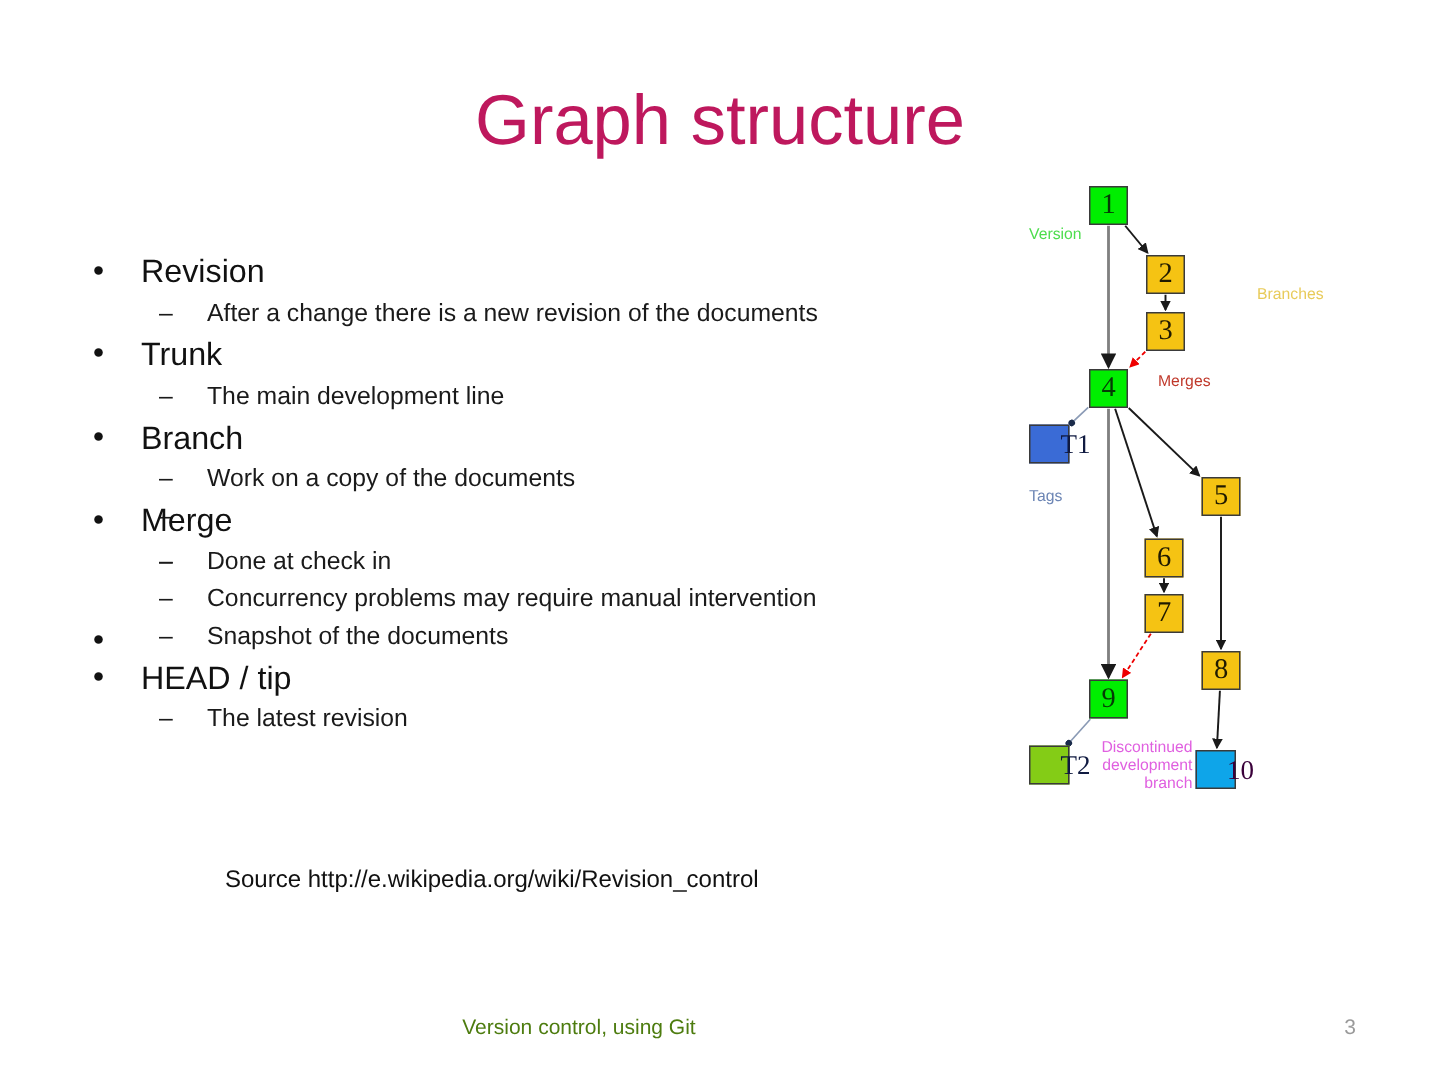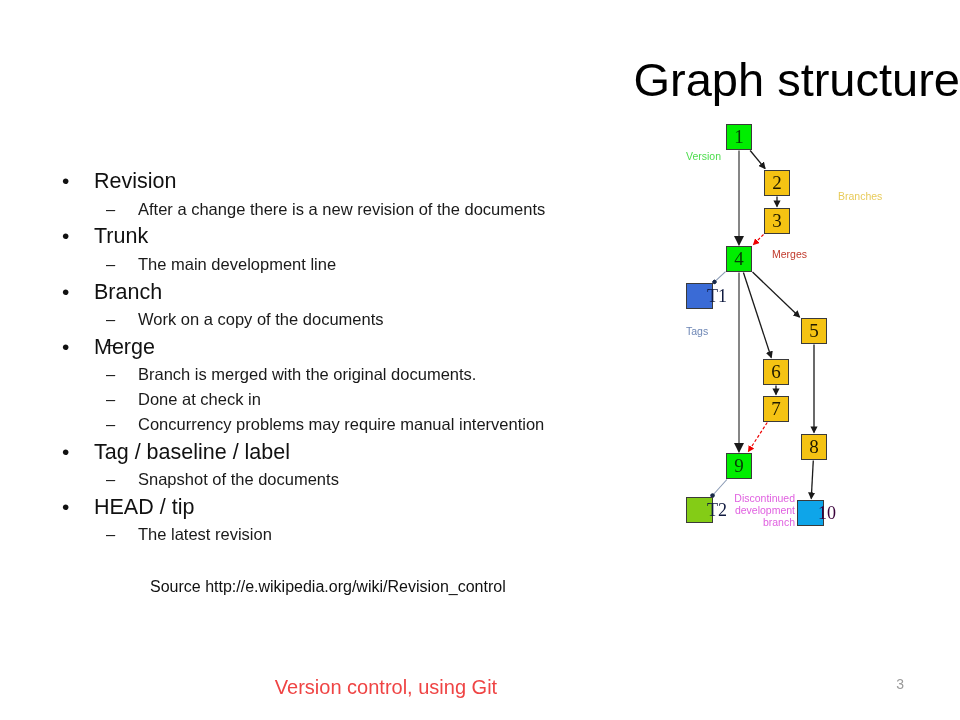--- a/index.html
+++ b/index.html
@@ -15,25 +15,25 @@
     font-family: "Liberation Sans", sans-serif;
     color: #000000;
   }
 
   
   #slide-title {
     position: absolute;
     left: 0;
     top: 54px;
     width: 960px;
-    text-align: right;
+    text-align: center;
     font-size: 47px;
     font-weight: 400;
     line-height: 1.1;
-    color: #000000;
+    color: #be185d;
     letter-spacing: 0px;
   }
 
   
   #body-list {
     position: absolute;
     left: 56px;
     top: 166px;
     width: 620px;
   }
@@ -85,22 +85,22 @@
     top: 676px;
     width: 960px;
     height: 22px;
   }
   #footer-title {
     position: absolute;
     left: 0;
     top: 0;
     width: 772px;
     text-align: center;
-    font-size: 20px;
-    color: #ef4444;
+    font-size: 14px;
+    color: #4d7c0f;
   }
   #footer-page {
     position: absolute;
     right: 56px;
     top: 0;
     font-size: 14px;
     color: #9a9a9a;
   }
 
   
@@ -149,24 +149,24 @@
 
 <div id="body-list">
     <div class="lvl1"><span class="bullet-dot">•</span><span>Revision</span></div>
     <div class="lvl2"><span class="bullet-dash">–</span><span>After a change there is a new revision of the documents</span></div>
     <div class="lvl1"><span class="bullet-dot">•</span><span>Trunk</span></div>
     <div class="lvl2"><span class="bullet-dash">–</span><span>The main development line</span></div>
     <div class="lvl1"><span class="bullet-dot">•</span><span>Branch</span></div>
     <div class="lvl2"><span class="bullet-dash">–</span><span>Work on a copy of the documents</span></div>
     <div class="lvl2"><span class="bullet-dash">–</span></div>
     <div class="lvl1"><span class="bullet-dot">•</span><span>Merge</span></div>
-    <div class="lvl2"><span class="bullet-dash">–</span><span>Branch is merged with the original documents.</span></div>
+    <div class="lvl2"><span class="bullet-dash">–</span></div>
     <div class="lvl2"><span class="bullet-dash">–</span><span>Done at check in</span></div>
     <div class="lvl2"><span class="bullet-dash">–</span><span>Concurrency problems may require manual intervention</span></div>
-    <div class="lvl1"><span class="bullet-dot">•</span><span>Tag / baseline / label</span></div>
+    <div class="lvl1"><span class="bullet-dot">•</span></div>
     <div class="lvl2"><span class="bullet-dash">–</span><span>Snapshot of the documents</span></div>
     <div class="lvl1"><span class="bullet-dot">•</span><span>HEAD / tip</span></div>
     <div class="lvl2"><span class="bullet-dash">–</span><span>The latest revision</span></div>
   </div>
 
 <div id="source-line">Source http://e.wikipedia.org/wiki/Revision_control</div>
 
 <div id="diagram">
   <svg width="200" height="430" viewBox="0 0 200 430">
     <defs>

